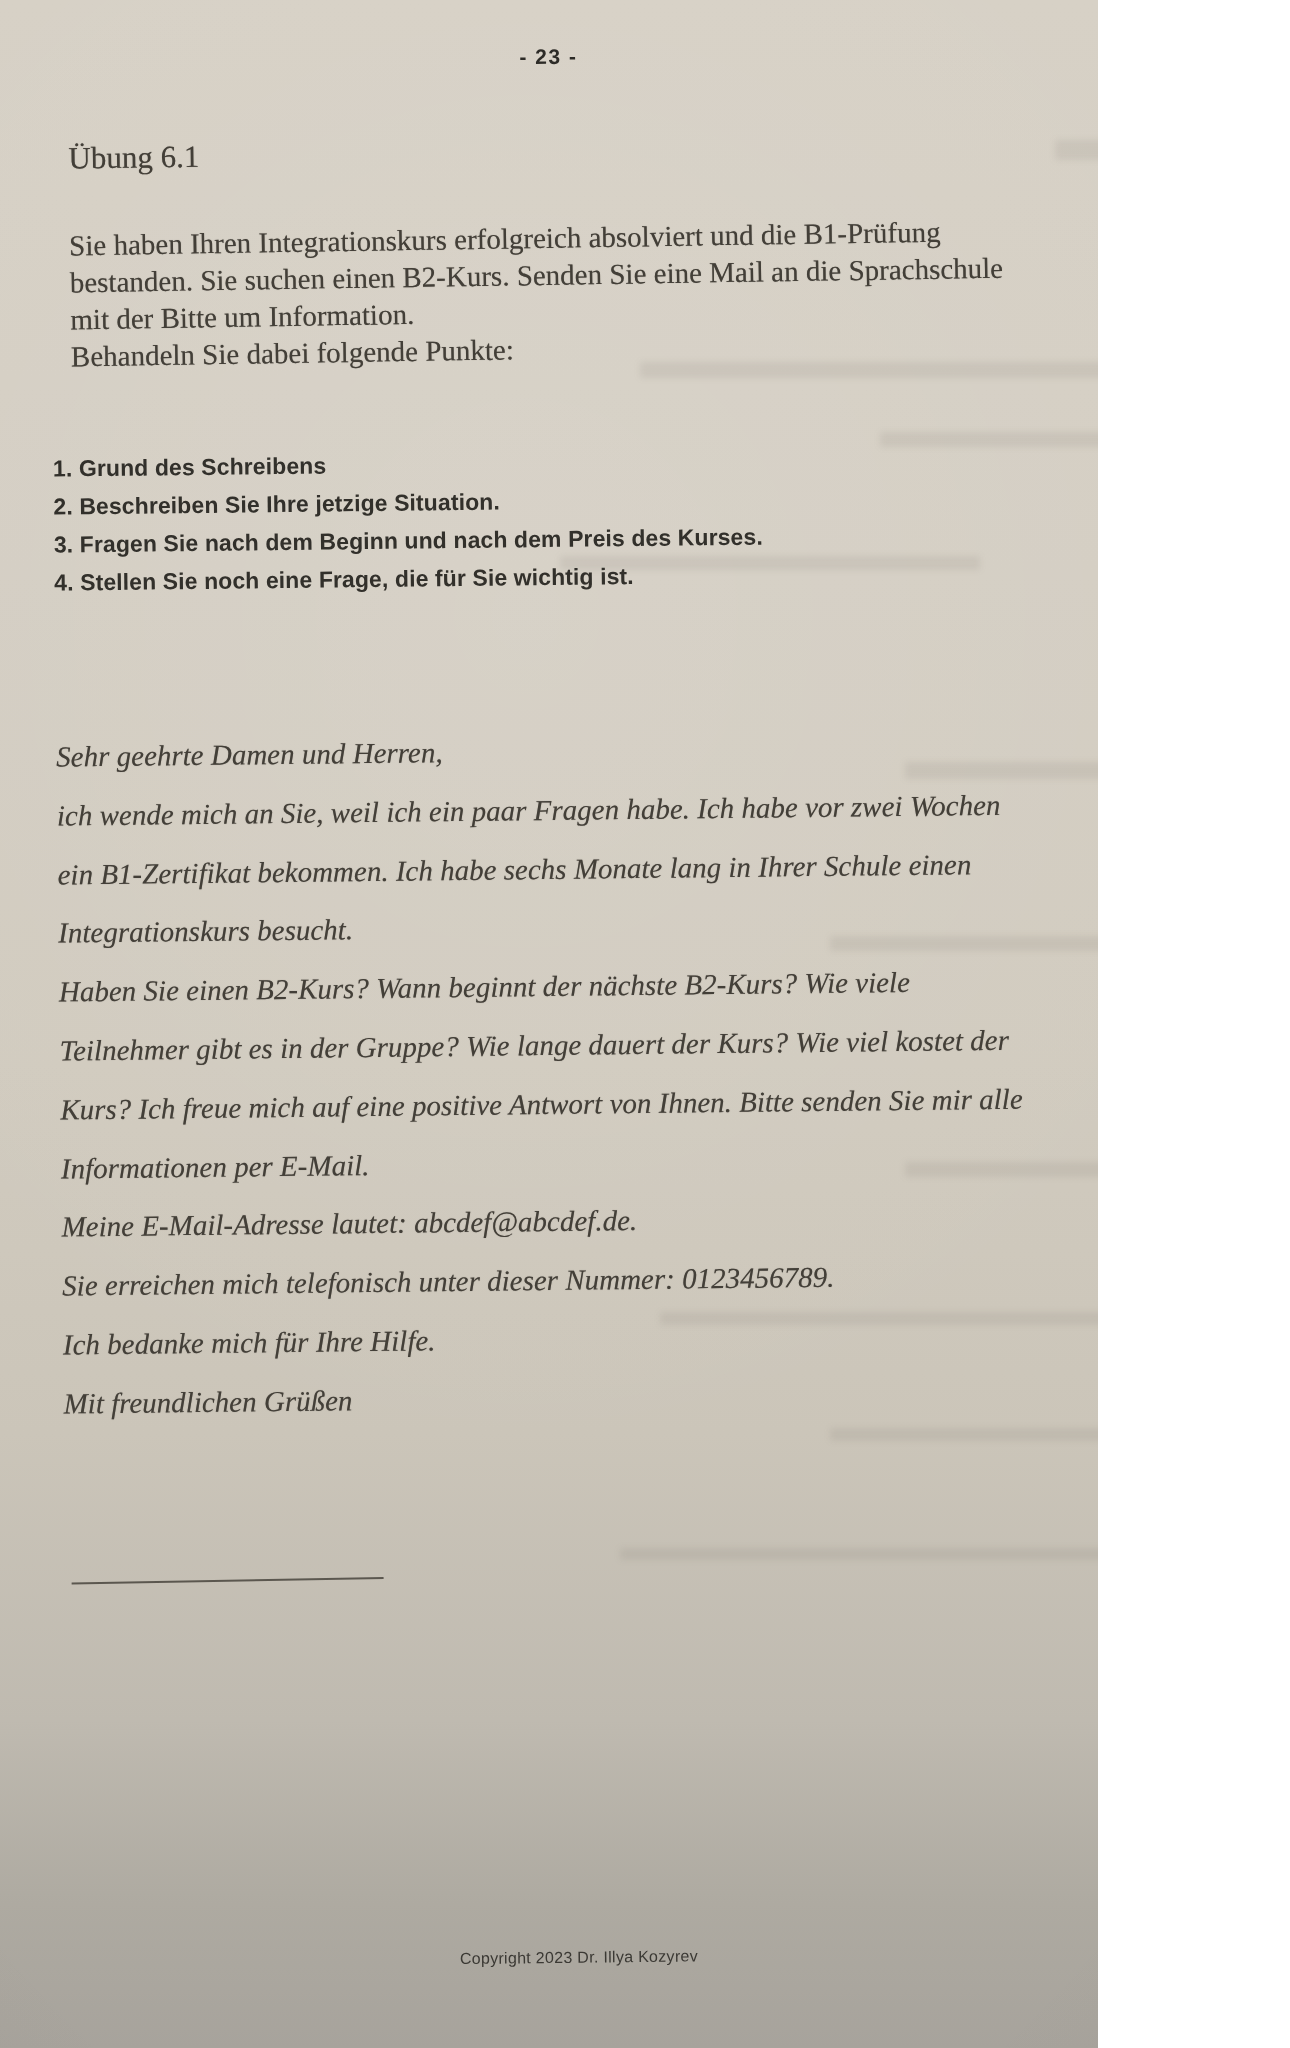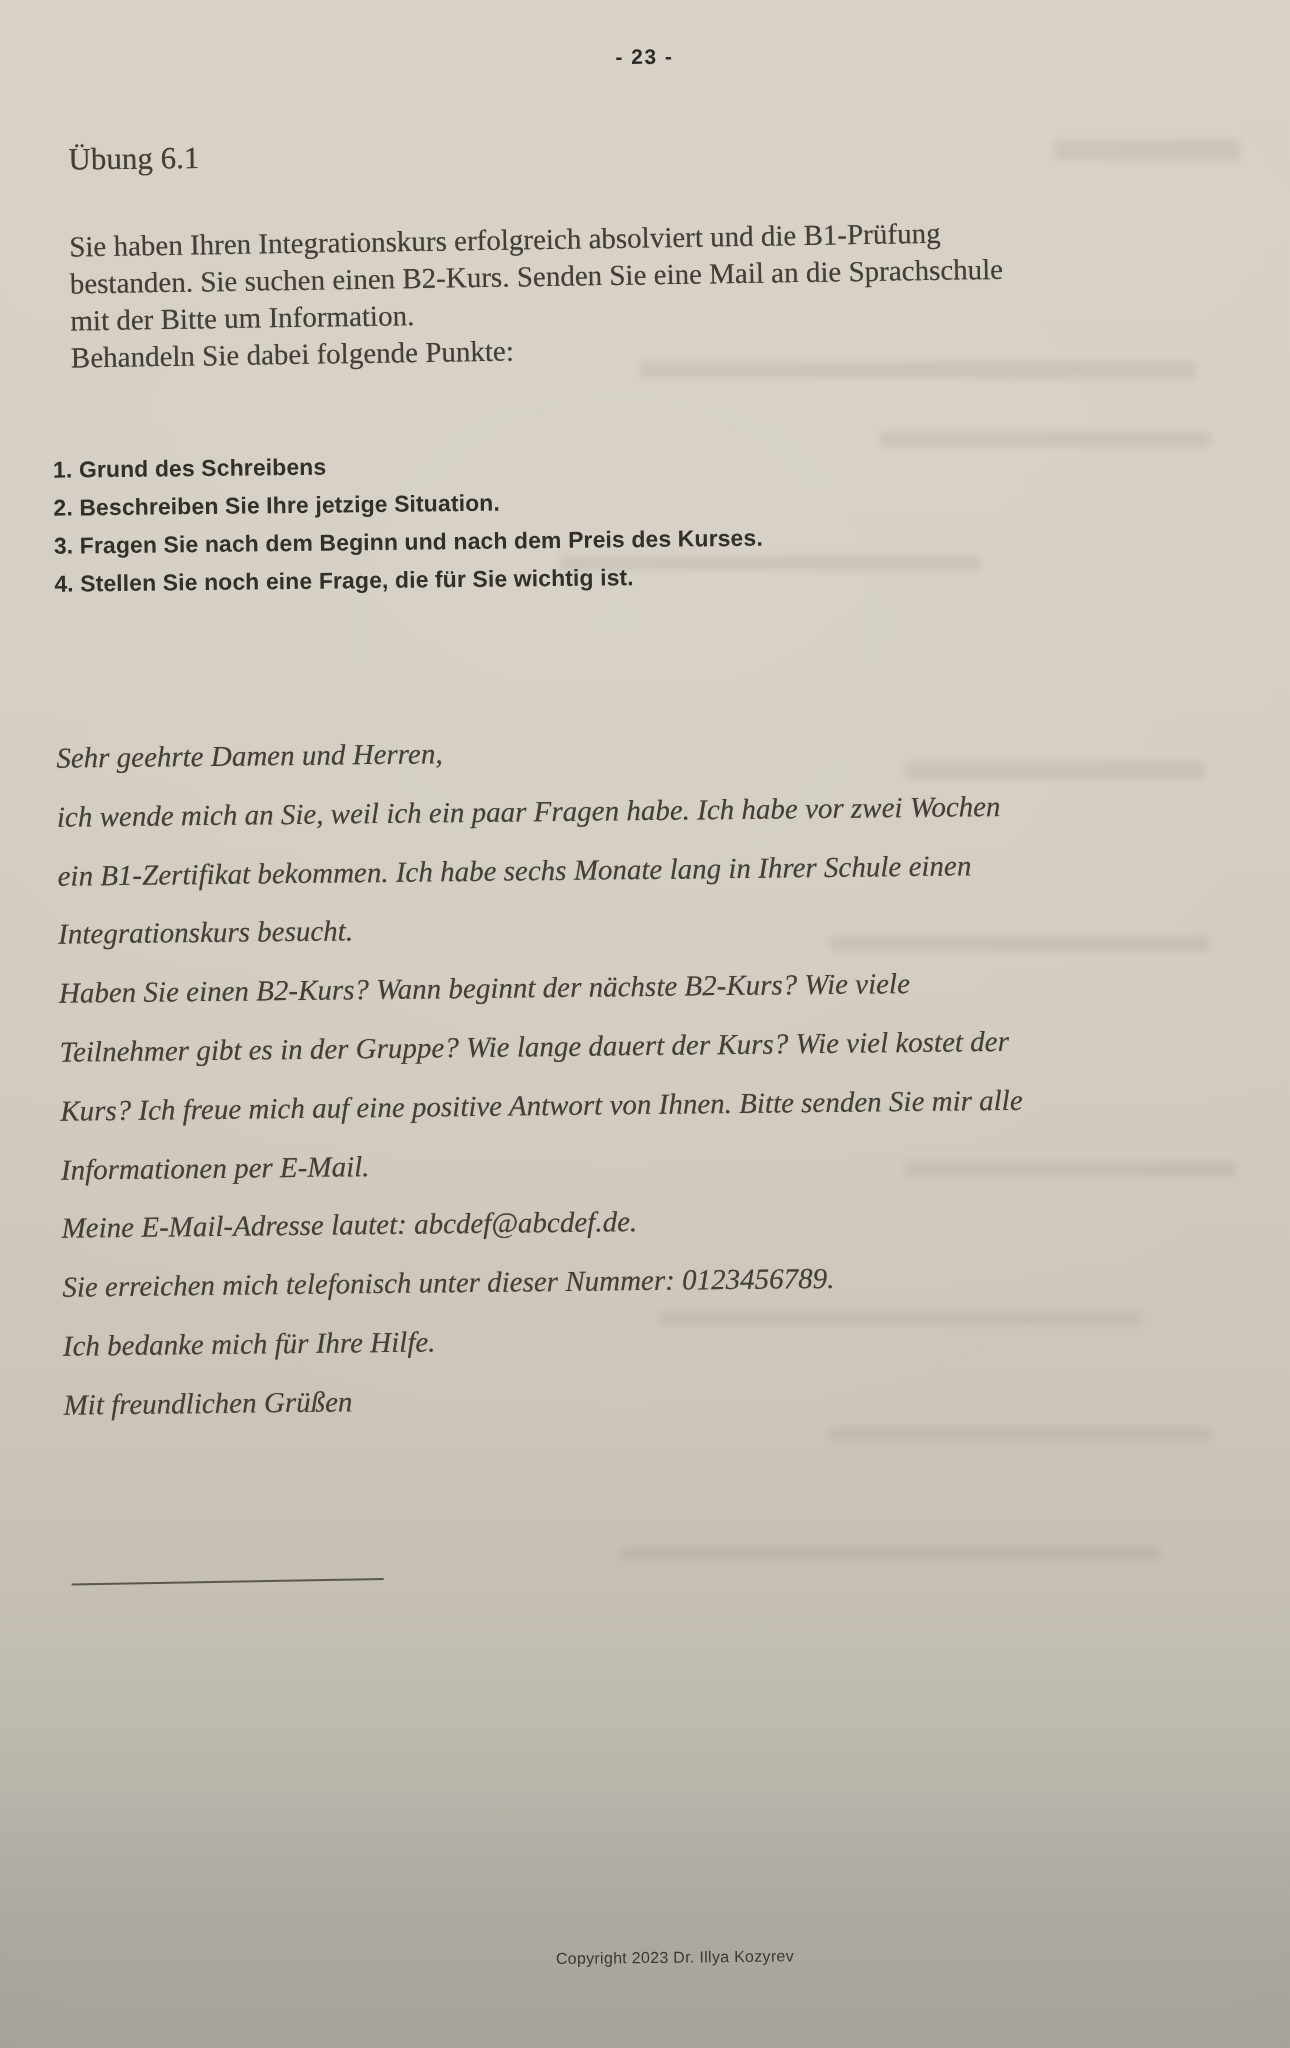--- a/index.html
+++ b/index.html
@@ -1,20 +1,20 @@
 <!DOCTYPE html>
 <html style="--paper-top: #d7d1c6; --paper-bottom: #a7a39c; --ink: #433f38; --ink-bold: #32302b;"><head>
 <meta charset="utf-8">
 <style>
   html, body { margin: 0; padding: 0; }
   body { width: 1290px; height: 2048px; overflow: hidden; }
 
   .page {
     position: relative;
-    width: 1290px;
+    width: 1098px;
     height: 2048px;
     overflow: hidden;
     background:
       radial-gradient(120% 70% at 48% 30%, rgba(255,255,255,0.08), rgba(0,0,0,0) 62%),
       radial-gradient(145% 120% at 50% 42%, rgba(0,0,0,0) 55%, rgba(62,56,48,0.12) 100%),
       linear-gradient(180deg,
         var(--paper-top, #d7d1c6) 0%,
         #d4cec3 28%,
         #d1cbbf 52%,
         #cbc5b9 70%,

